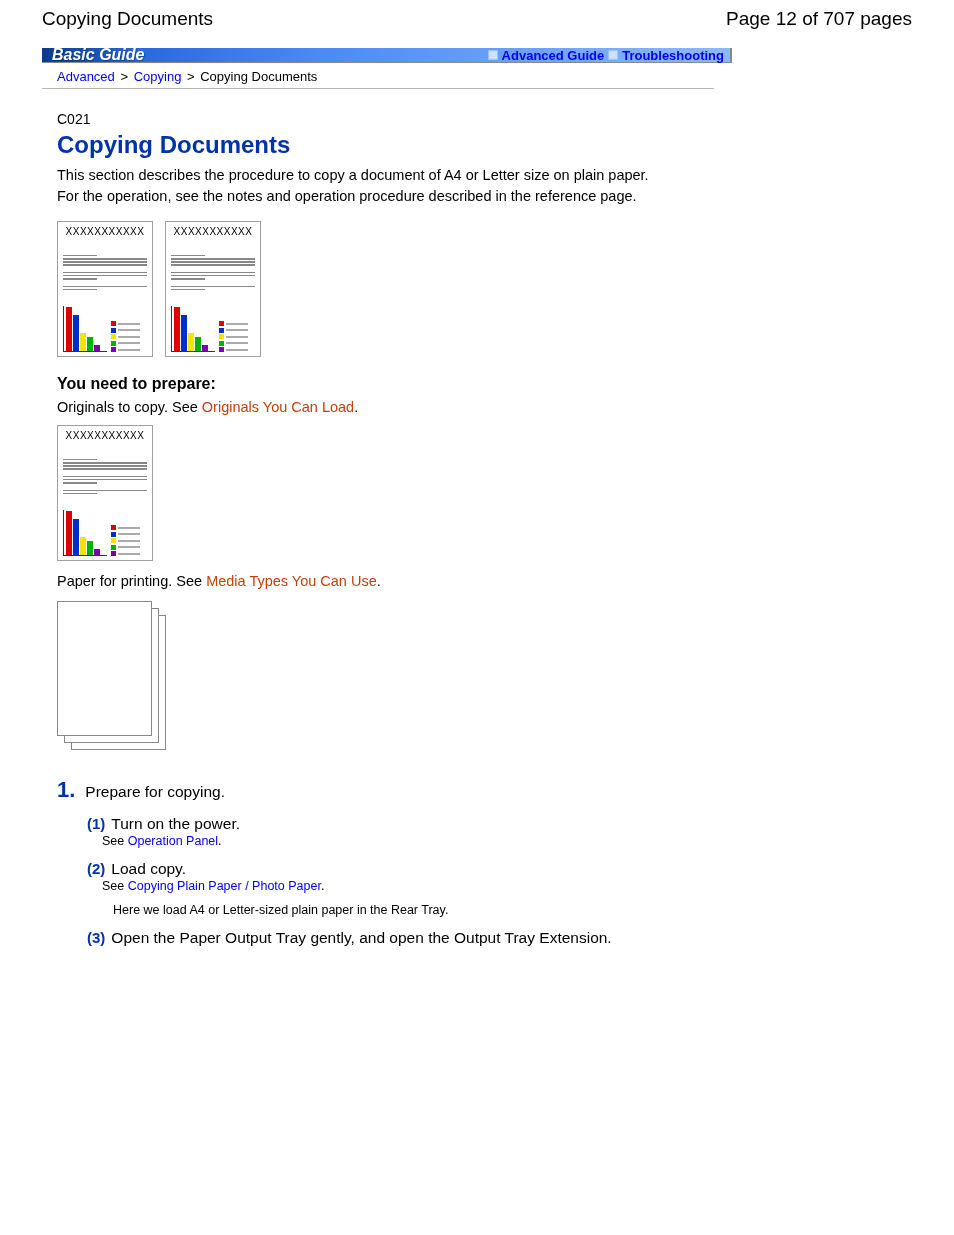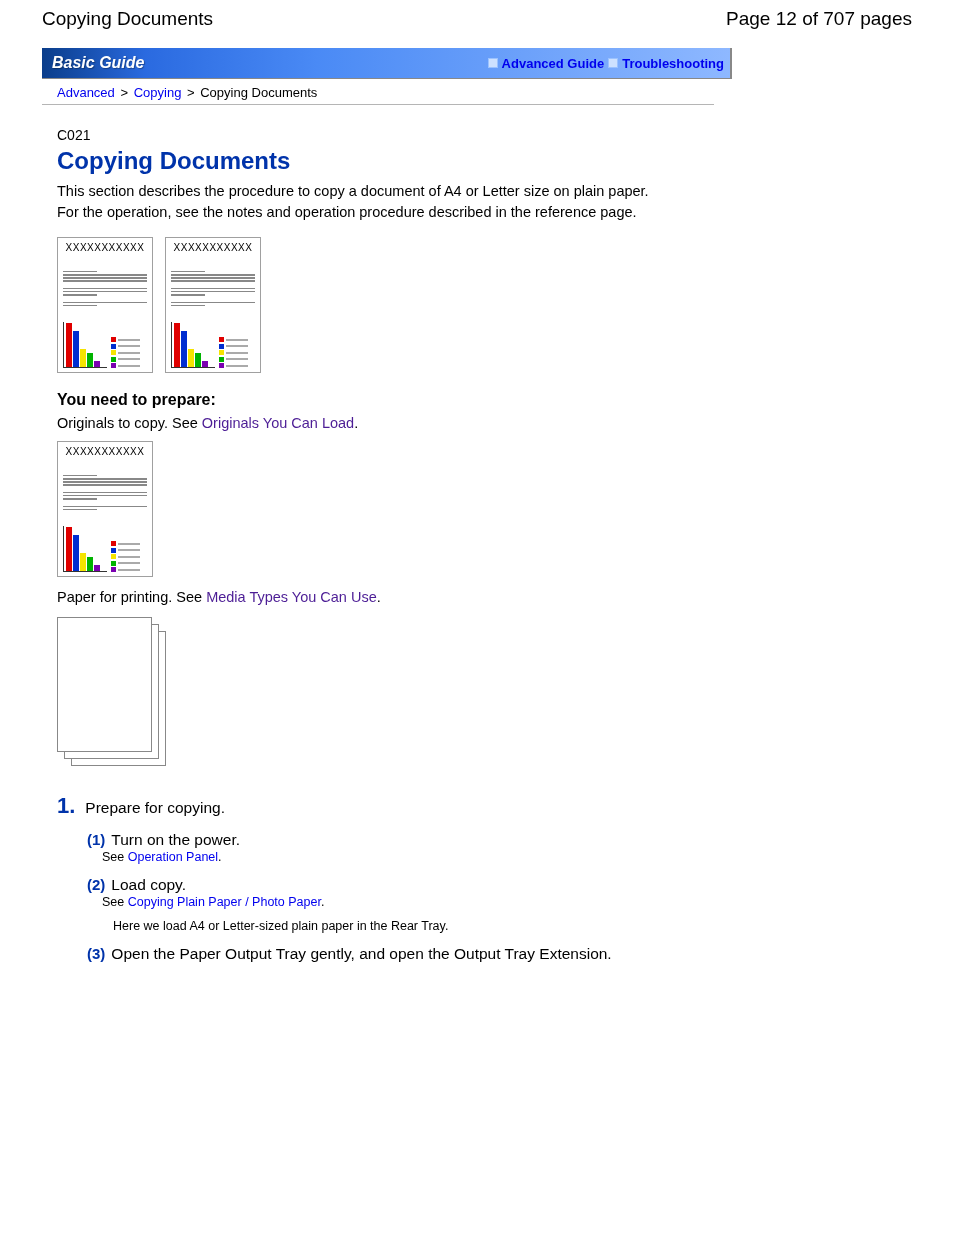--- a/index.html
+++ b/index.html
@@ -19,21 +19,21 @@
     justify-content: space-between;
     font-size: 19px;
     margin-bottom: 18px;
   }
   .bluebar-wrap {
     width: 690px;
     border-right: 2px solid #888;
     border-bottom: 1px solid #888;
   }
   .bluebar {
-    height: 30px;
+    height: 14px;
     background: linear-gradient(to right, #0a3d8a 0%, #2a6ae0 15%, #4a8af5 40%, #8eb8ff 100%);
     display: flex;
     align-items: center;
     justify-content: space-between;
     padding: 0 6px 0 10px;
     text-align: center;
   }
   .basic-guide {
     color: #fff;
     font-size: 16px;
@@ -107,21 +107,21 @@
   .doc-thumb .legend .row { display: flex; align-items: center; gap: 2px; }
   .doc-thumb .legend .dot { width: 5px; height: 5px; }
   .doc-thumb .legend .txt { width: 22px; height: 2px; background: #aaa; }
   .red { background: #e00000; }
   .blue { background: #002dd0; }
   .yellow { background: #f5e400; }
   .green { background: #00b300; }
   .purple { background: #7a00b0; }
   .h2 { font-size: 16px; font-weight: bold; margin: 14px 0 6px 0; }
   .bodytext { font-size: 14.5px; }
-  .bodytext a, a.inline { color: #4c1d95; text-decoration: none; font-size: 14.5px; }
+  .bodytext a, a.inline { color: #c2410c; text-decoration: none; font-size: 14.5px; }
   .small-link { color: #0000ee; text-decoration: none; font-size: 12.5px; }
   .paper-stack { position: relative; width: 110px; height: 150px; margin: 12px 0; }
   .paper-stack .sheet { position: absolute; width: 95px; height: 135px; border: 1px solid #888; background: #fff; }
   .paper-stack .s3 { left: 14px; top: 14px; }
   .paper-stack .s2 { left: 7px; top: 7px; }
   .paper-stack .s1 { left: 0; top: 0; }
   .steps { margin-top: 26px; }
   .step1 { display: flex; align-items: baseline; gap: 10px; margin-bottom: 12px; }
   .step1 .num { color: #0033aa; font-size: 22px; font-weight: bold; }
   .step1 .txt { font-size: 15.5px; }

